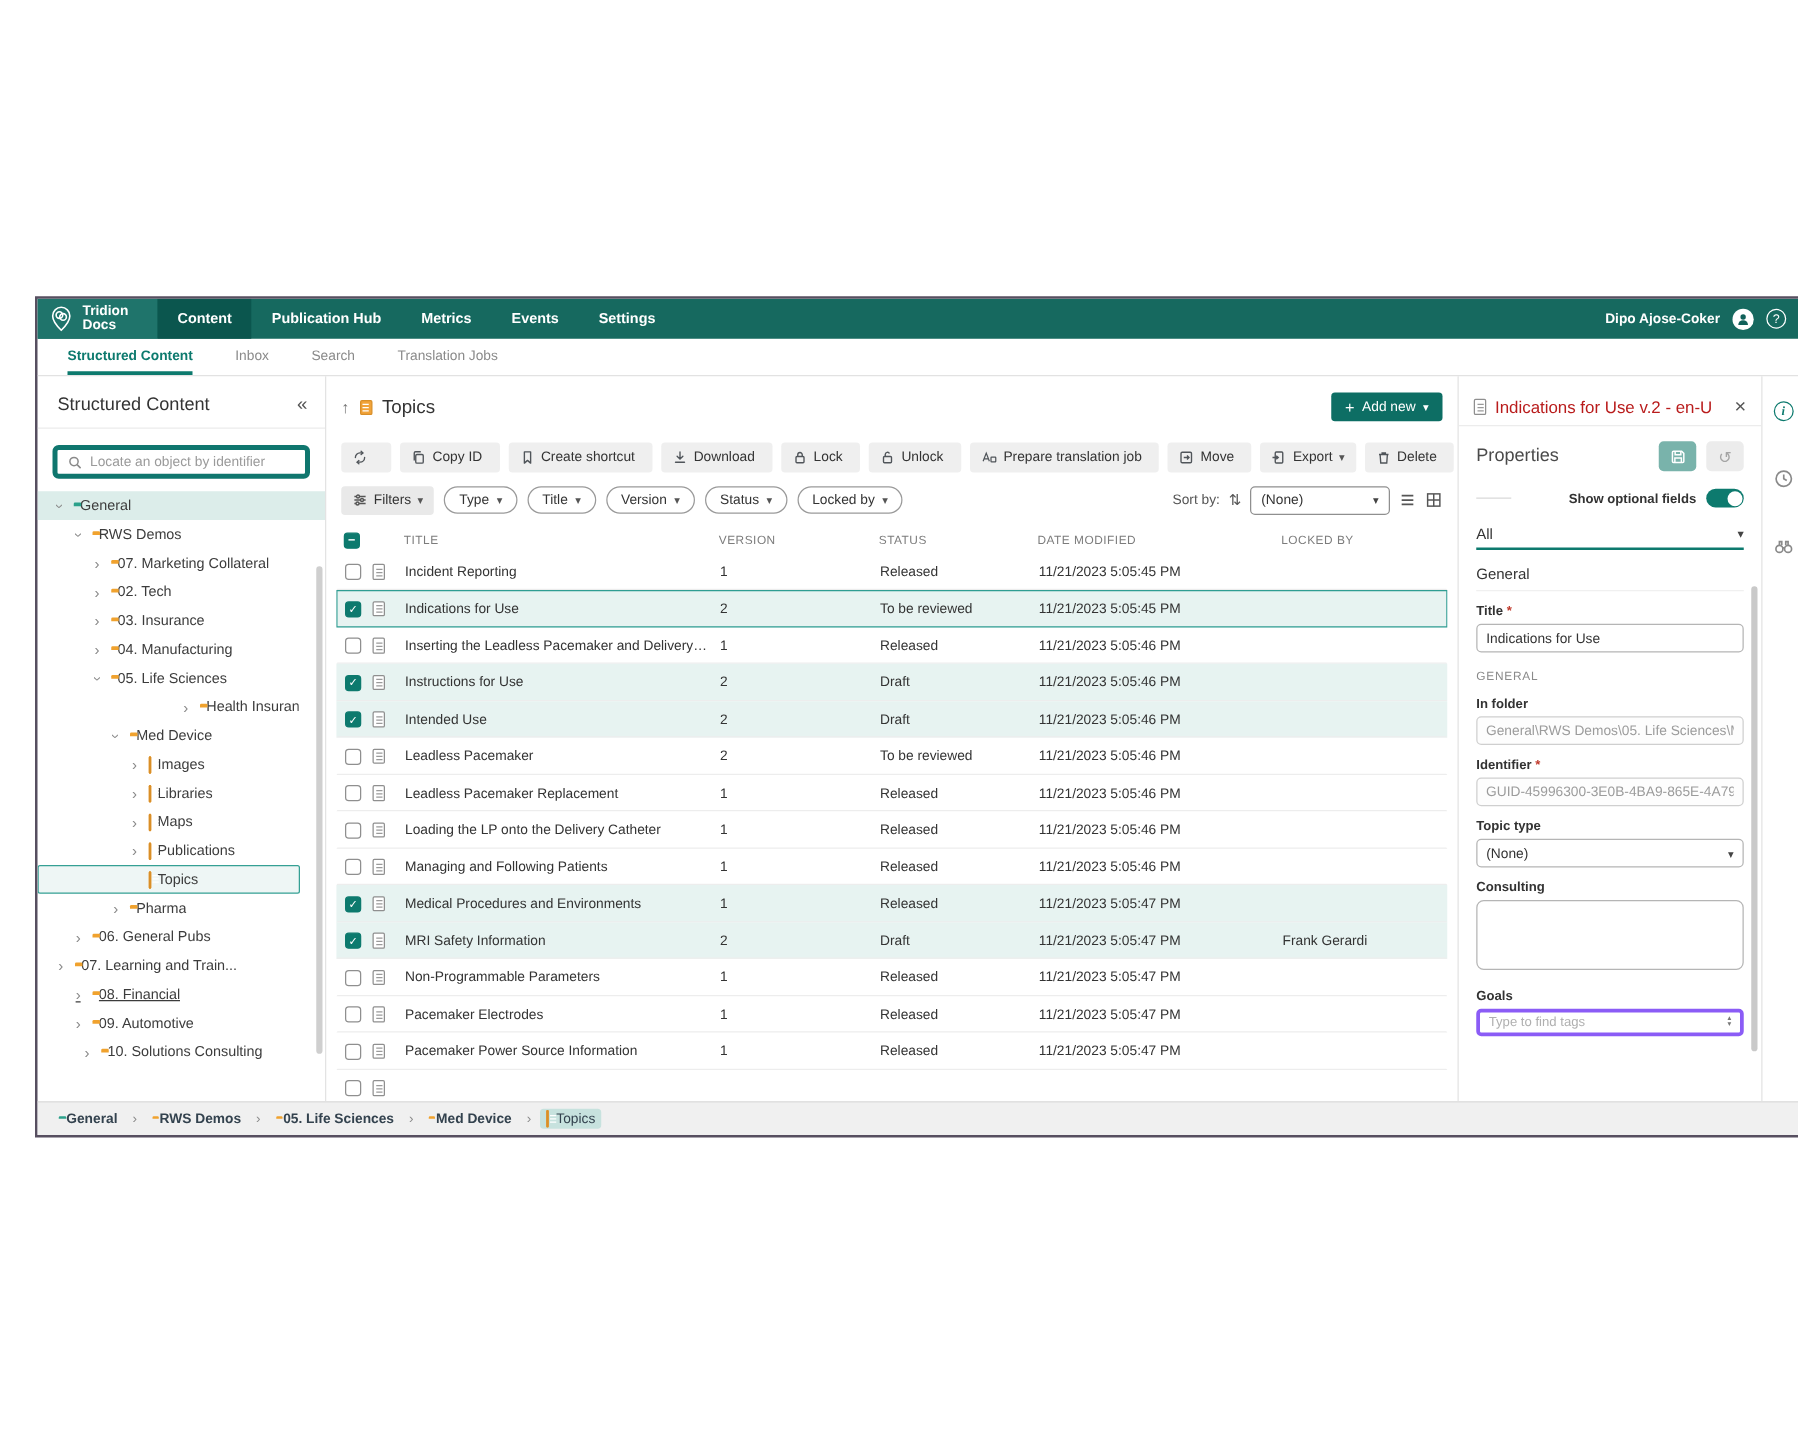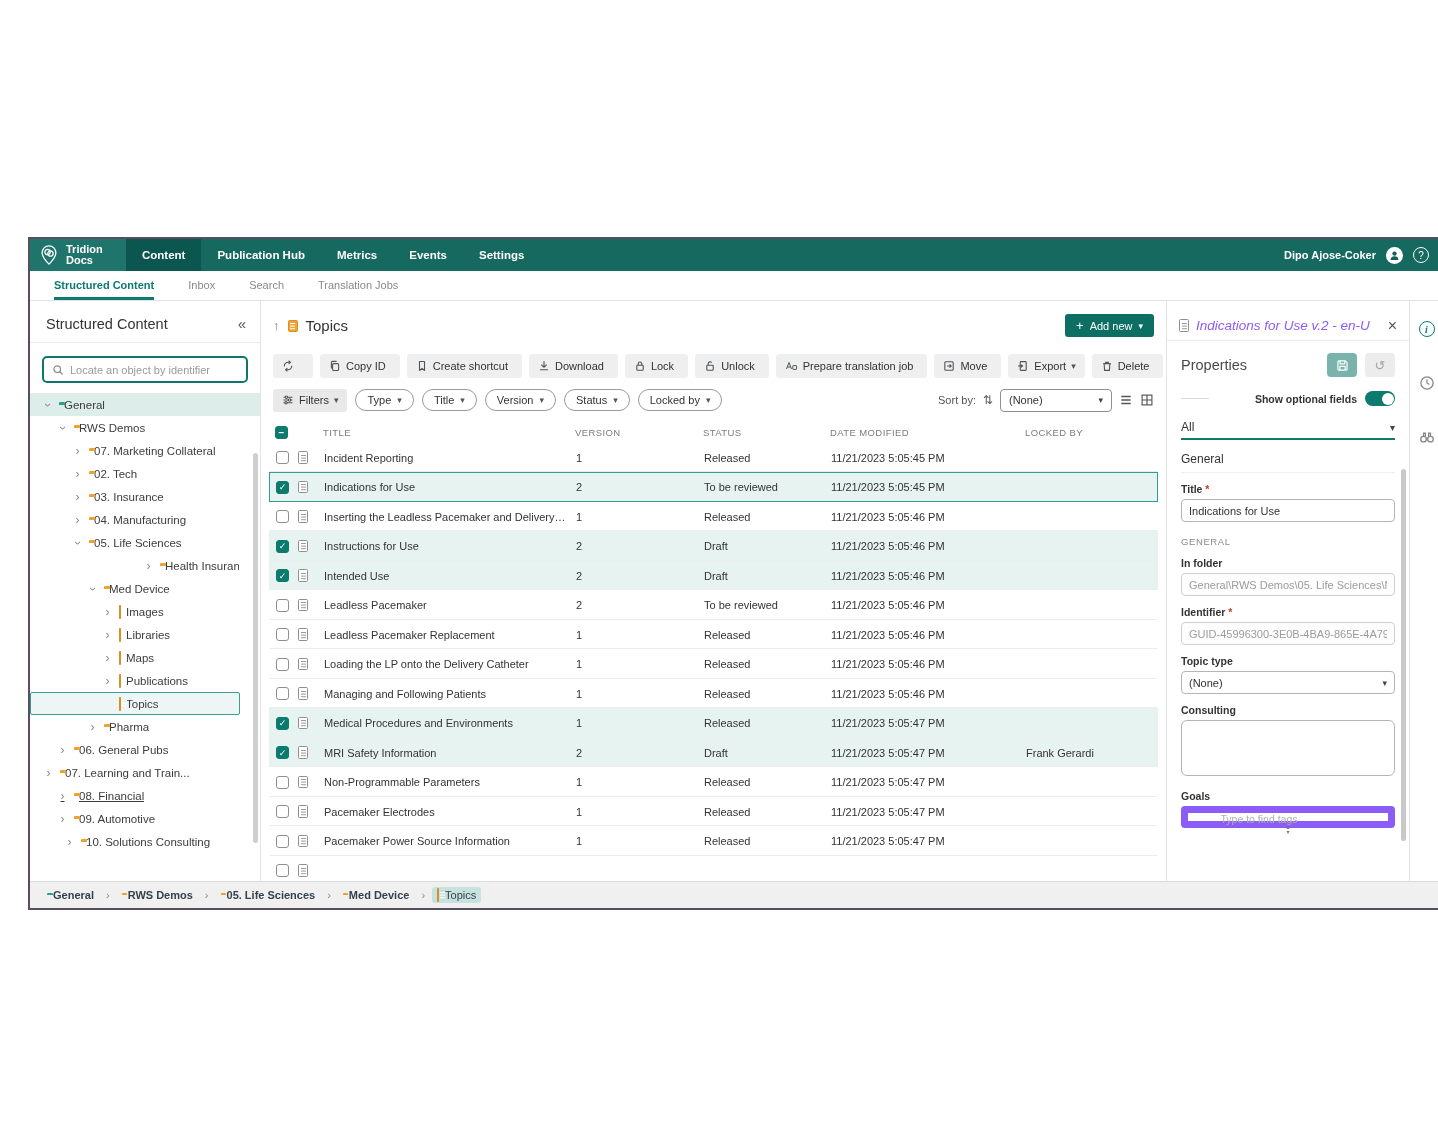--- a/index.html
+++ b/index.html
@@ -26,21 +26,21 @@
   
   .body { flex:1 1 auto; display:flex; min-height:0; }
 
   
   .sidebar { width:231px; border-right:1px solid #e3e3e3; position:relative; overflow:hidden; flex:0 0 231px; }
   .sbhead { display:flex; align-items:center; justify-content:space-between; padding:14px 14px 10px 16px; }
   .sbtitle { font-size:14.5px; color:#333; }
   .collapse { color:#555; font-size:15px; cursor:pointer; }
   .collapse::before { content:"\00AB"; }
   .sbdivider { border-top:1px solid #ececec; }
-  .sbsearch { margin:13px 12px 10px 12px; height:27px; border:2px solid #0f766e; border-radius:5px; display:flex; align-items:center; gap:6px; padding:0 8px; background:#fff; }
+  .sbsearch { margin:13px 12px 10px 12px; height:27px; border:4px solid #0f766e; border-radius:5px; display:flex; align-items:center; gap:6px; padding:0 8px; background:#fff; }
   .sbsearch input { border:none; outline:none; flex:1; font-size:11px; font-family:"Liberation Sans",sans-serif; color:#333; background:transparent; }
   .sbsearch input::placeholder { color:#9a9a9a; }
   .tree { position:relative; }
   .trow { height:23px; display:flex; align-items:center; gap:5px; font-size:11.5px; color:#3c3c3c; cursor:pointer; margin-right:20px; border:1.5px solid transparent; }
   .trow.rowsel { background:#dcedea; margin-right:0; }
   .trow.sel { background:#eef6f5; border-color:#35a094; border-radius:2px; }
   .chev { width:13px; flex:0 0 13px; display:inline-flex; justify-content:center; color:#8a8a8a; font-size:12px; }
   .chev.right::before { content:"\203A"; }
   .chev.down::before { content:"\203A"; transform:rotate(90deg); display:inline-block; }
   .sb-scroll { position:absolute; right:2px; top:152px; width:5px; height:390px; background:#cfcfcf; border-radius:3px; }
@@ -91,21 +91,21 @@
   .cb.minus::before { content:"\2212"; color:#fff; font-size:10px; font-weight:bold; }
   .rows { overflow:hidden; flex:1 1 auto; }
   .row { height:29.5px; border-bottom:1px solid #ededed; font-size:11px; color:#333; cursor:pointer; border:1px solid transparent; border-bottom-color:#ededed; }
   .row.checkedbg { background:#e7f3f1; }
   .row.focus { border-color:#2f9d92; }
   .row .cell { overflow:hidden; white-space:nowrap; text-overflow:ellipsis; padding-right:8px; }
 
   
   .panel { width:243px; flex:0 0 243px; border-left:1px solid #e3e3e3; position:relative; overflow:hidden; padding:10px 14px 0 14px; }
   .phead { height:30px; display:flex; align-items:center; gap:7px; margin:0 -14px; padding:0 12px; border-bottom:1px solid #ececec; }
-  .ptitle { font-size:13.5px; color:#8b5cf6; white-space:nowrap; overflow:hidden; flex:1;font-style:italic; }
+  .ptitle { font-size:13.5px; color:#b91c1c; white-space:nowrap; overflow:hidden; flex:1; }
   .pclose { color:#555; font-size:14px; cursor:pointer; }
   .pclose::before { content:"\00D7"; font-size:16px; }
   .proprow { margin-top:12px; display:flex; align-items:center; }
   .proptitle { font-size:14.5px; color:#4a4a4a; flex:1; }
   .savebtn { width:30px; height:24px; border:none; border-radius:4px; background:#79b3ab; display:flex; align-items:center; justify-content:center; cursor:pointer; margin-right:8px; }
   .undobtn { width:30px; height:24px; border:none; border-radius:4px; background:#ececec; color:#a5a5a5; font-size:13px; cursor:pointer; }
   .undobtn::before { content:"\21BA"; }
   .optrow { margin-top:14px; display:flex; align-items:center; gap:8px; }
   .optline { width:28px; border-top:1px solid #d9d9d9; }
   .optlabel { font-size:10.5px; font-weight:700; color:#333; flex:1; text-align:right; }
@@ -115,21 +115,21 @@
   .allsel::after { content:"\25BE"; font-size:10px; color:#444; }
   .psection { margin-top:12px; font-size:12px; color:#333; padding-bottom:6px; border-bottom:1px solid #f0f0f0; }
   .flabel { margin-top:10px; font-size:10.5px; font-weight:700; color:#333; }
   .req { color:#c0392b; }
   .pinput { margin-top:4px; width:100%; height:23px; border:1px solid #b5b5b5; border-radius:4px; font-size:11px; padding:0 7px; color:#333; font-family:"Liberation Sans",sans-serif; background:#fff; }
   .pinput:disabled { color:#9c9c9c; background:#fdfdfd; border-color:#cfcfcf; }
   .subcaps { margin-top:14px; font-size:9.5px; color:#8a8a8a; letter-spacing:0.6px; }
   .psel { margin-top:4px; width:100%; height:23px; border:1px solid #b5b5b5; border-radius:4px; display:flex; align-items:center; justify-content:space-between; padding:0 7px; font-size:11px; color:#333; cursor:pointer; }
   .psel::after { content:"\25BE"; font-size:9px; color:#444; }
   .ptextarea { margin-top:4px; width:100%; height:56px; border:1px solid #b5b5b5; border-radius:6px; resize:none; font-family:"Liberation Sans",sans-serif; font-size:11px; padding:5px 7px; }
-  .tagsinput { margin-top:4px; height:22px; border:7px solid #8b5cf6; border-radius:4px; display:flex; align-items:center; padding:0 7px;flex-direction:column; }
+  .tagsinput { margin-top:4px; height:22px; border:3px solid #8b5cf6; border-radius:4px; display:flex; align-items:center; padding:0 7px; }
   .tagsinput input { border:none; outline:none; flex:1; font-size:10.5px; color:#333; background:transparent; font-family:"Liberation Sans",sans-serif; }
   .tagsinput input::placeholder { color:#b0b0b0; }
   .stepper { display:flex; flex-direction:column; line-height:5px; font-size:6px; color:#777; }
   .pn-scroll { position:absolute; right:3px; top:168px; width:5px; height:372px; background:#c9c9c9; border-radius:3px; }
 
   
   .rail { width:34px; flex:0 0 34px; border-left:1px solid #e3e3e3; display:flex; flex-direction:column; align-items:center; padding-top:18px; gap:34px; }
   .railbtn { width:20px; height:20px; display:flex; align-items:center; justify-content:center; cursor:pointer; color:#8a8a8a; }
   .infoicon { width:16px; height:16px; border-radius:50%; border:1.4px solid #0d7a6e; color:#0d7a6e; font-size:10px; font-weight:700; display:flex; align-items:center; justify-content:center; font-family:"Liberation Serif",serif; font-style:italic; }
   .infoicon::before { content:"i"; }

